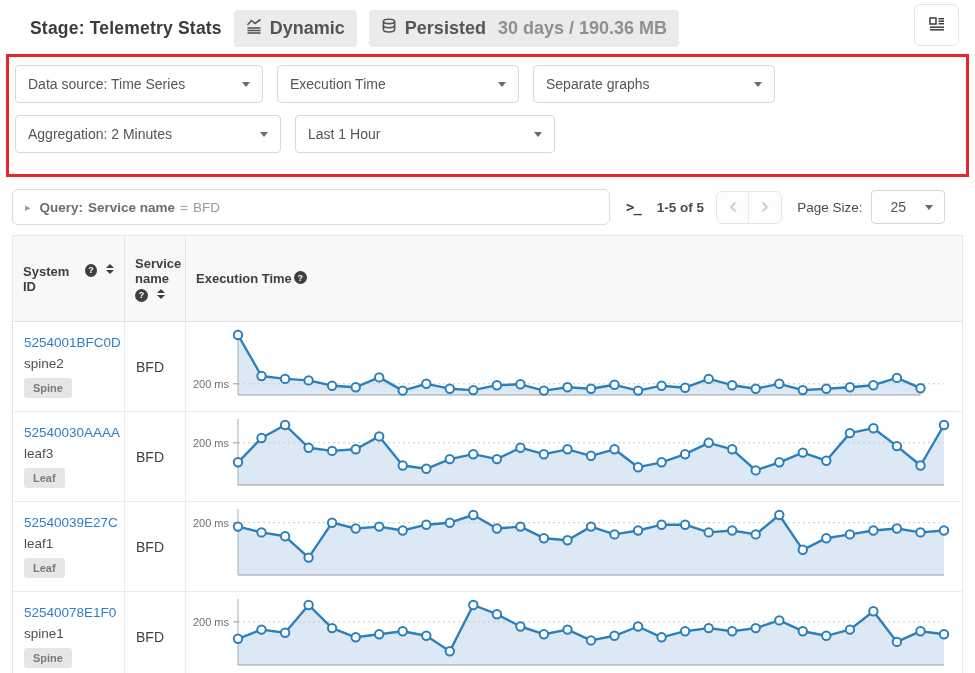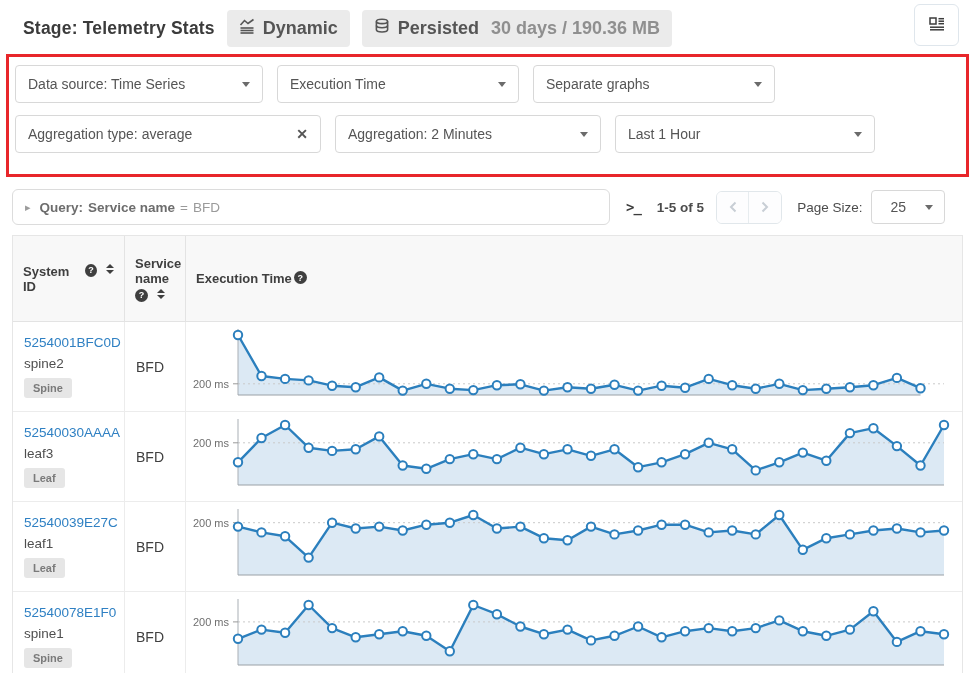--- a/index.html
+++ b/index.html
@@ -1,20 +1,20 @@
 <!DOCTYPE html>
 <html><head>
 <meta charset="utf-8">
 <style>
   * { box-sizing: border-box; margin: 0; padding: 0; }
   html,body { width: 975px; height: 673px; overflow: hidden; background: #fff;
     font-family: "Liberation Sans", sans-serif; color: #4a4a4a; }
 
   
-  .topbar { display: flex; align-items: center; gap: 12px; padding: 10px 12px 0 23px; position: relative; height: 46px; }
+  .topbar { display: flex; align-items: center; gap: 12px; padding: 10px 12px 0 30px; position: relative; height: 46px; }
   .page-title { font-size: 17.5px; font-weight: 700; color: #3b3b3b; letter-spacing: .2px; }
   .chip { display: flex; align-items: center; gap: 8px; background: #ebebeb; border: none;
     border-radius: 4px; padding: 8px 12px; font-family: inherit; font-size: 18px; font-weight: 700; color: #555; cursor: pointer; }
   .chip-detail { color: #8f8f8f; font-weight: 700; margin-left: 4px; }
   .layout-btn { position: absolute; right: 16px; top: 4px; width: 45px; height: 42px;
     background: #fff; border: 1px solid #dfe6ec; border-radius: 6px; display: flex; align-items: center; justify-content: center; cursor: pointer; }
 
   
   .filterbox { margin: 8px 6px 0 6px; border: 3px solid #e8262a; padding: 8px 6px 21px 6px; }
   .frow { display: flex; gap: 14px; }
@@ -126,24 +126,20 @@
     <div class="dd" style="width:242px">
       <span>Execution Time</span>
       <span class="caret"></span>
     </div>
     <div class="dd" style="width:242px">
       <span>Separate graphs</span>
       <span class="caret"></span>
     </div>
   </div>
   <div class="frow">
-    <div class="dd" style="width:306px">
-      <span>Aggregation type: average</span>
-      <span class="x-icon">✕</span>
-    </div>
     <div class="dd" style="width:266px">
       <span>Aggregation: 2 Minutes</span>
       <span class="caret"></span>
     </div>
     <div class="dd" style="width:260px">
       <span>Last 1 Hour</span>
       <span class="caret"></span>
     </div>
   </div>
 </div>

